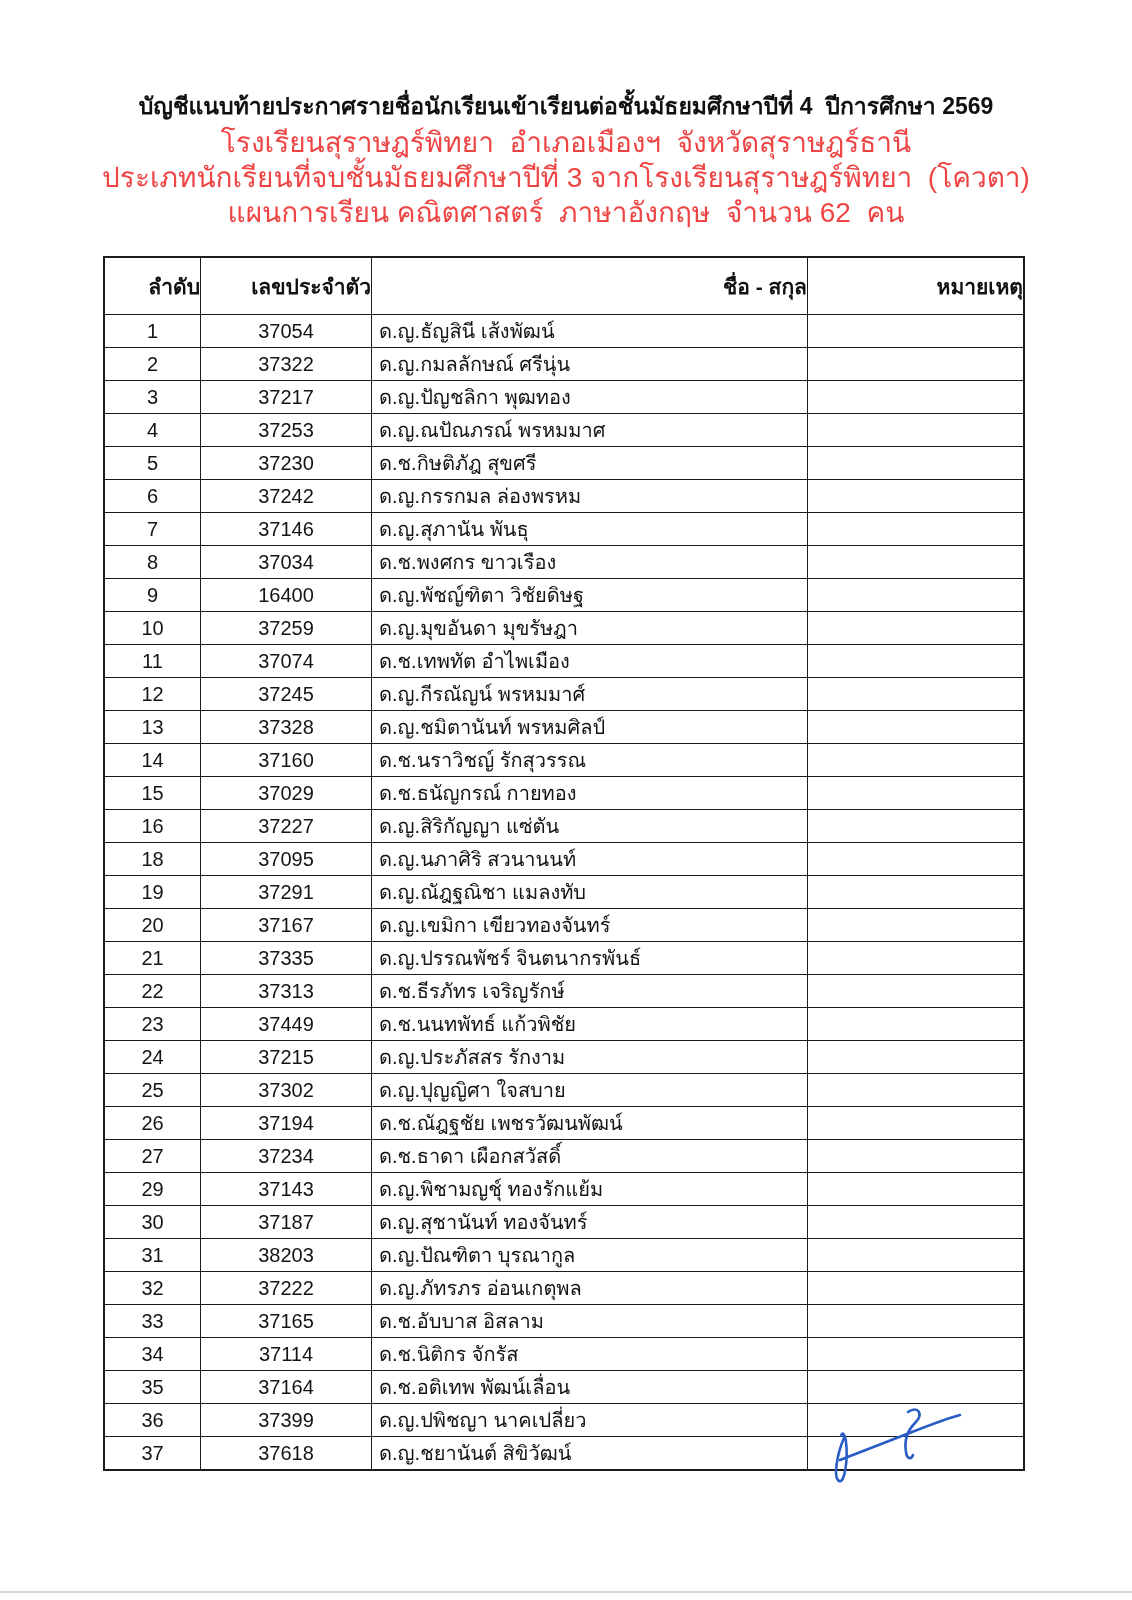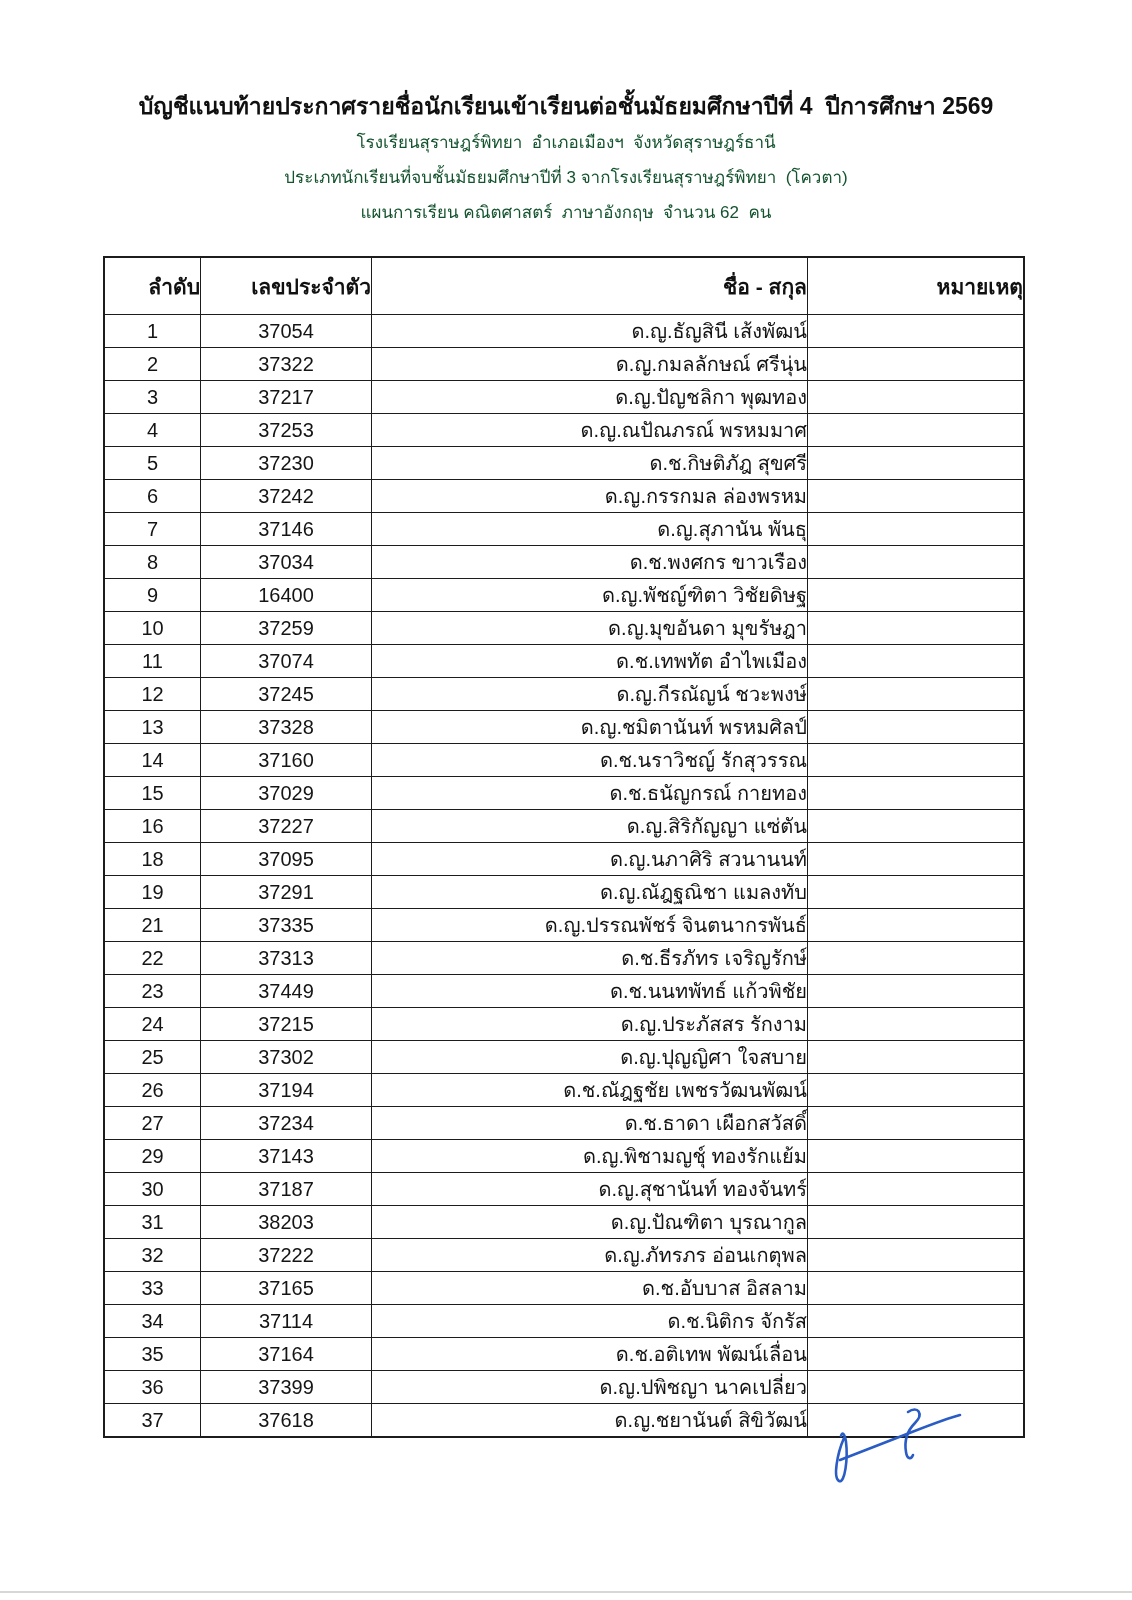--- a/index.html
+++ b/index.html
@@ -19,25 +19,25 @@
     text-align:center;
   }
   .doc-header .t1 {
     font-size:23px;
     font-weight:bold;
     line-height:37px;
     white-space:pre-wrap;
     color:#101010;
   }
   .doc-header .t {
-    font-size:17px;
+    font-size:28px;
     font-weight:500;
     line-height:35px;
     white-space:pre-wrap;
-    color:#14532d;
+    color:#ef4444;
   }
 
   table.student-table {
     position:absolute;
     top:256px; left:103px;
     width:915px;
     border-collapse:collapse;
     table-layout:fixed;
     border:2.5px solid #1c1c1c;
   }
@@ -54,21 +54,21 @@
     text-align:right;
     color:#111111;
   }
   .student-table td {
     height:29px;
     font-size:20px;
     color:#141414;
   }
   .col-no   { width:95px;  text-align:center; }
   .col-id   { width:170px; text-align:center; }
-  .col-name { width:435px; text-align:right; }
+  .col-name { width:435px; text-align:left; }
   td.col-name { padding-left:7px; }
   .col-note { width:215px; }
 
   .signature-svg {
     position:absolute;
     left:828px; top:1398px;
     width:140px; height:100px;
     overflow:visible;
     pointer-events:none;
   }
@@ -164,21 +164,21 @@
     </tr>
         <tr>
       <td class="col-no">11</td>
       <td class="col-id">37074</td>
       <td class="col-name">ด.ช.เทพทัต อำไพเมือง</td>
       <td class="col-note"></td>
     </tr>
         <tr>
       <td class="col-no">12</td>
       <td class="col-id">37245</td>
-      <td class="col-name">ด.ญ.กีรณัญน์ ชวะพงษ์</td>
+      <td class="col-name">ด.ญ.กีรณัญน์ พรหมมาศ์</td>
       <td class="col-note"></td>
     </tr>
         <tr>
       <td class="col-no">13</td>
       <td class="col-id">37328</td>
       <td class="col-name">ด.ญ.ชมิตานันท์ พรหมศิลป์</td>
       <td class="col-note"></td>
     </tr>
         <tr>
       <td class="col-no">14</td>
@@ -201,20 +201,26 @@
         <tr>
       <td class="col-no">18</td>
       <td class="col-id">37095</td>
       <td class="col-name">ด.ญ.นภาศิริ สวนานนท์</td>
       <td class="col-note"></td>
     </tr>
         <tr>
       <td class="col-no">19</td>
       <td class="col-id">37291</td>
       <td class="col-name">ด.ญ.ณัฎฐณิชา แมลงทับ</td>
+      <td class="col-note"></td>
+    </tr>
+        <tr>
+      <td class="col-no">20</td>
+      <td class="col-id">37167</td>
+      <td class="col-name">ด.ญ.เขมิกา เขียวทองจันทร์</td>
       <td class="col-note"></td>
     </tr>
         <tr>
       <td class="col-no">21</td>
       <td class="col-id">37335</td>
       <td class="col-name">ด.ญ.ปรรณพัชร์ จินตนากรพันธ์</td>
       <td class="col-note"></td>
     </tr>
         <tr>
       <td class="col-no">22</td>

